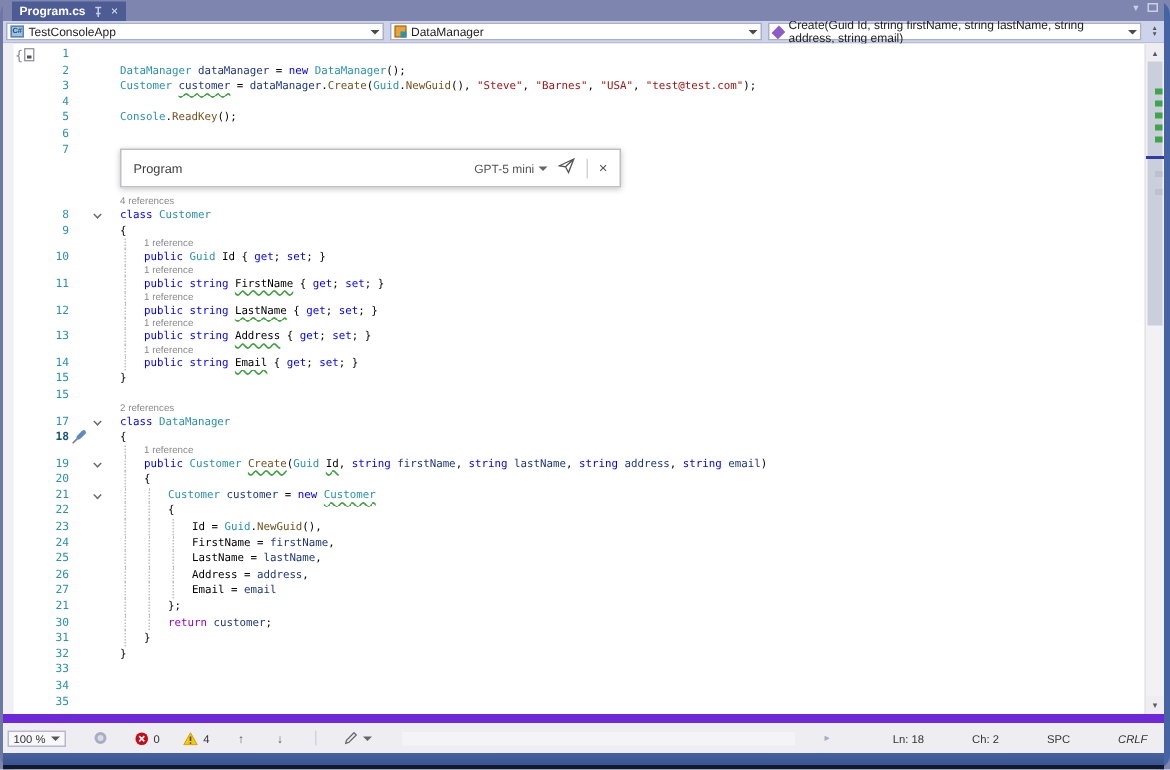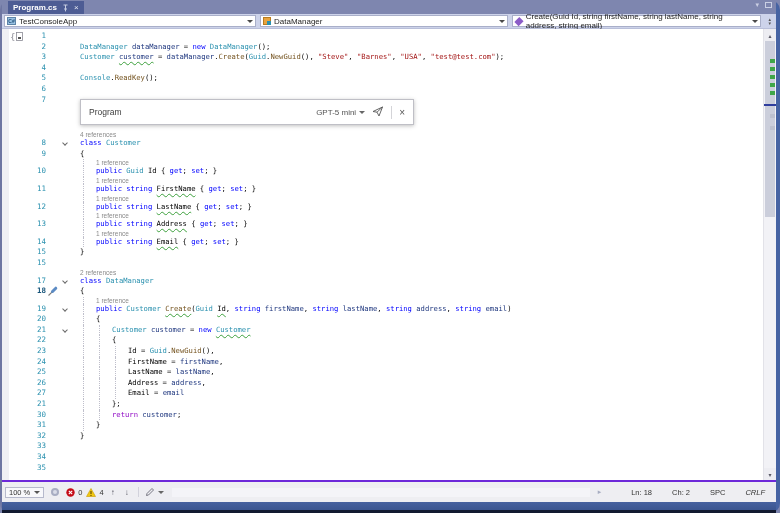--- a/index.html
+++ b/index.html
@@ -58,21 +58,21 @@
   .chatx { font-size:10px; color:#555; }
 
   
   .vscroll { position:absolute; right:0; top:0; bottom:0; width:13px; background:#F2F2F6; border-left:1px solid #E2E2E8; }
   .varrow { height:12px; display:flex; align-items:center; justify-content:center; color:#5A5A66; font-size:6px; background:#EDEDF2; }
   .varrow.dn { position:absolute; bottom:0; left:0; right:0; }
   .vthumb { position:absolute; left:1px; right:1px; background:#CBCEDB; }
   .mark { position:absolute; }
 
   
-  .botbar { height:14px; flex:0 0 14px; background:#EEEEF2; border-top:2px solid #6d28d9; display:flex; align-items:center; padding:10px 3px; font-size:8px; color:#333; gap:4px; }
+  .botbar { height:14px; flex:0 0 14px; background:#EEEEF2; border-top:6px solid #6d28d9; display:flex; align-items:center; padding:10px 3px; font-size:8px; color:#333; gap:16px; }
   .zoombox { display:flex; align-items:center; border:1px solid #B6B9CC; background:#F8F8FB; height:11px; padding:0 3px; gap:4px; font-size:7.5px; }
   .zoombox .arr { width:0; height:0; border-left:3px solid transparent; border-right:3px solid transparent; border-top:3px solid #555; }
   .ring { width:8px; height:8px; border-radius:50%; border:2px solid #A8ADC2; background:#D9DCE8; margin:0 3px; }
   .cnt { display:flex; align-items:center; gap:3px; font-size:7.5px; }
   .navarr { color:#5A5A66; font-size:8px; padding:0 3px; }
   .vdiv { width:1px; height:10px; background:#D2D2DC; margin:0 2px; }
   .hstrack { flex:1; height:9px; background:#F4F4F8; margin:0 4px; position:relative; }
   .hsarrow { color:#A7ACC0; font-size:7px; margin-right:10px; }
   .statcell { font-size:7.5px; color:#333; margin-left:16px; }
   .statcell:last-child { margin-right:8px;font-style:italic; }

